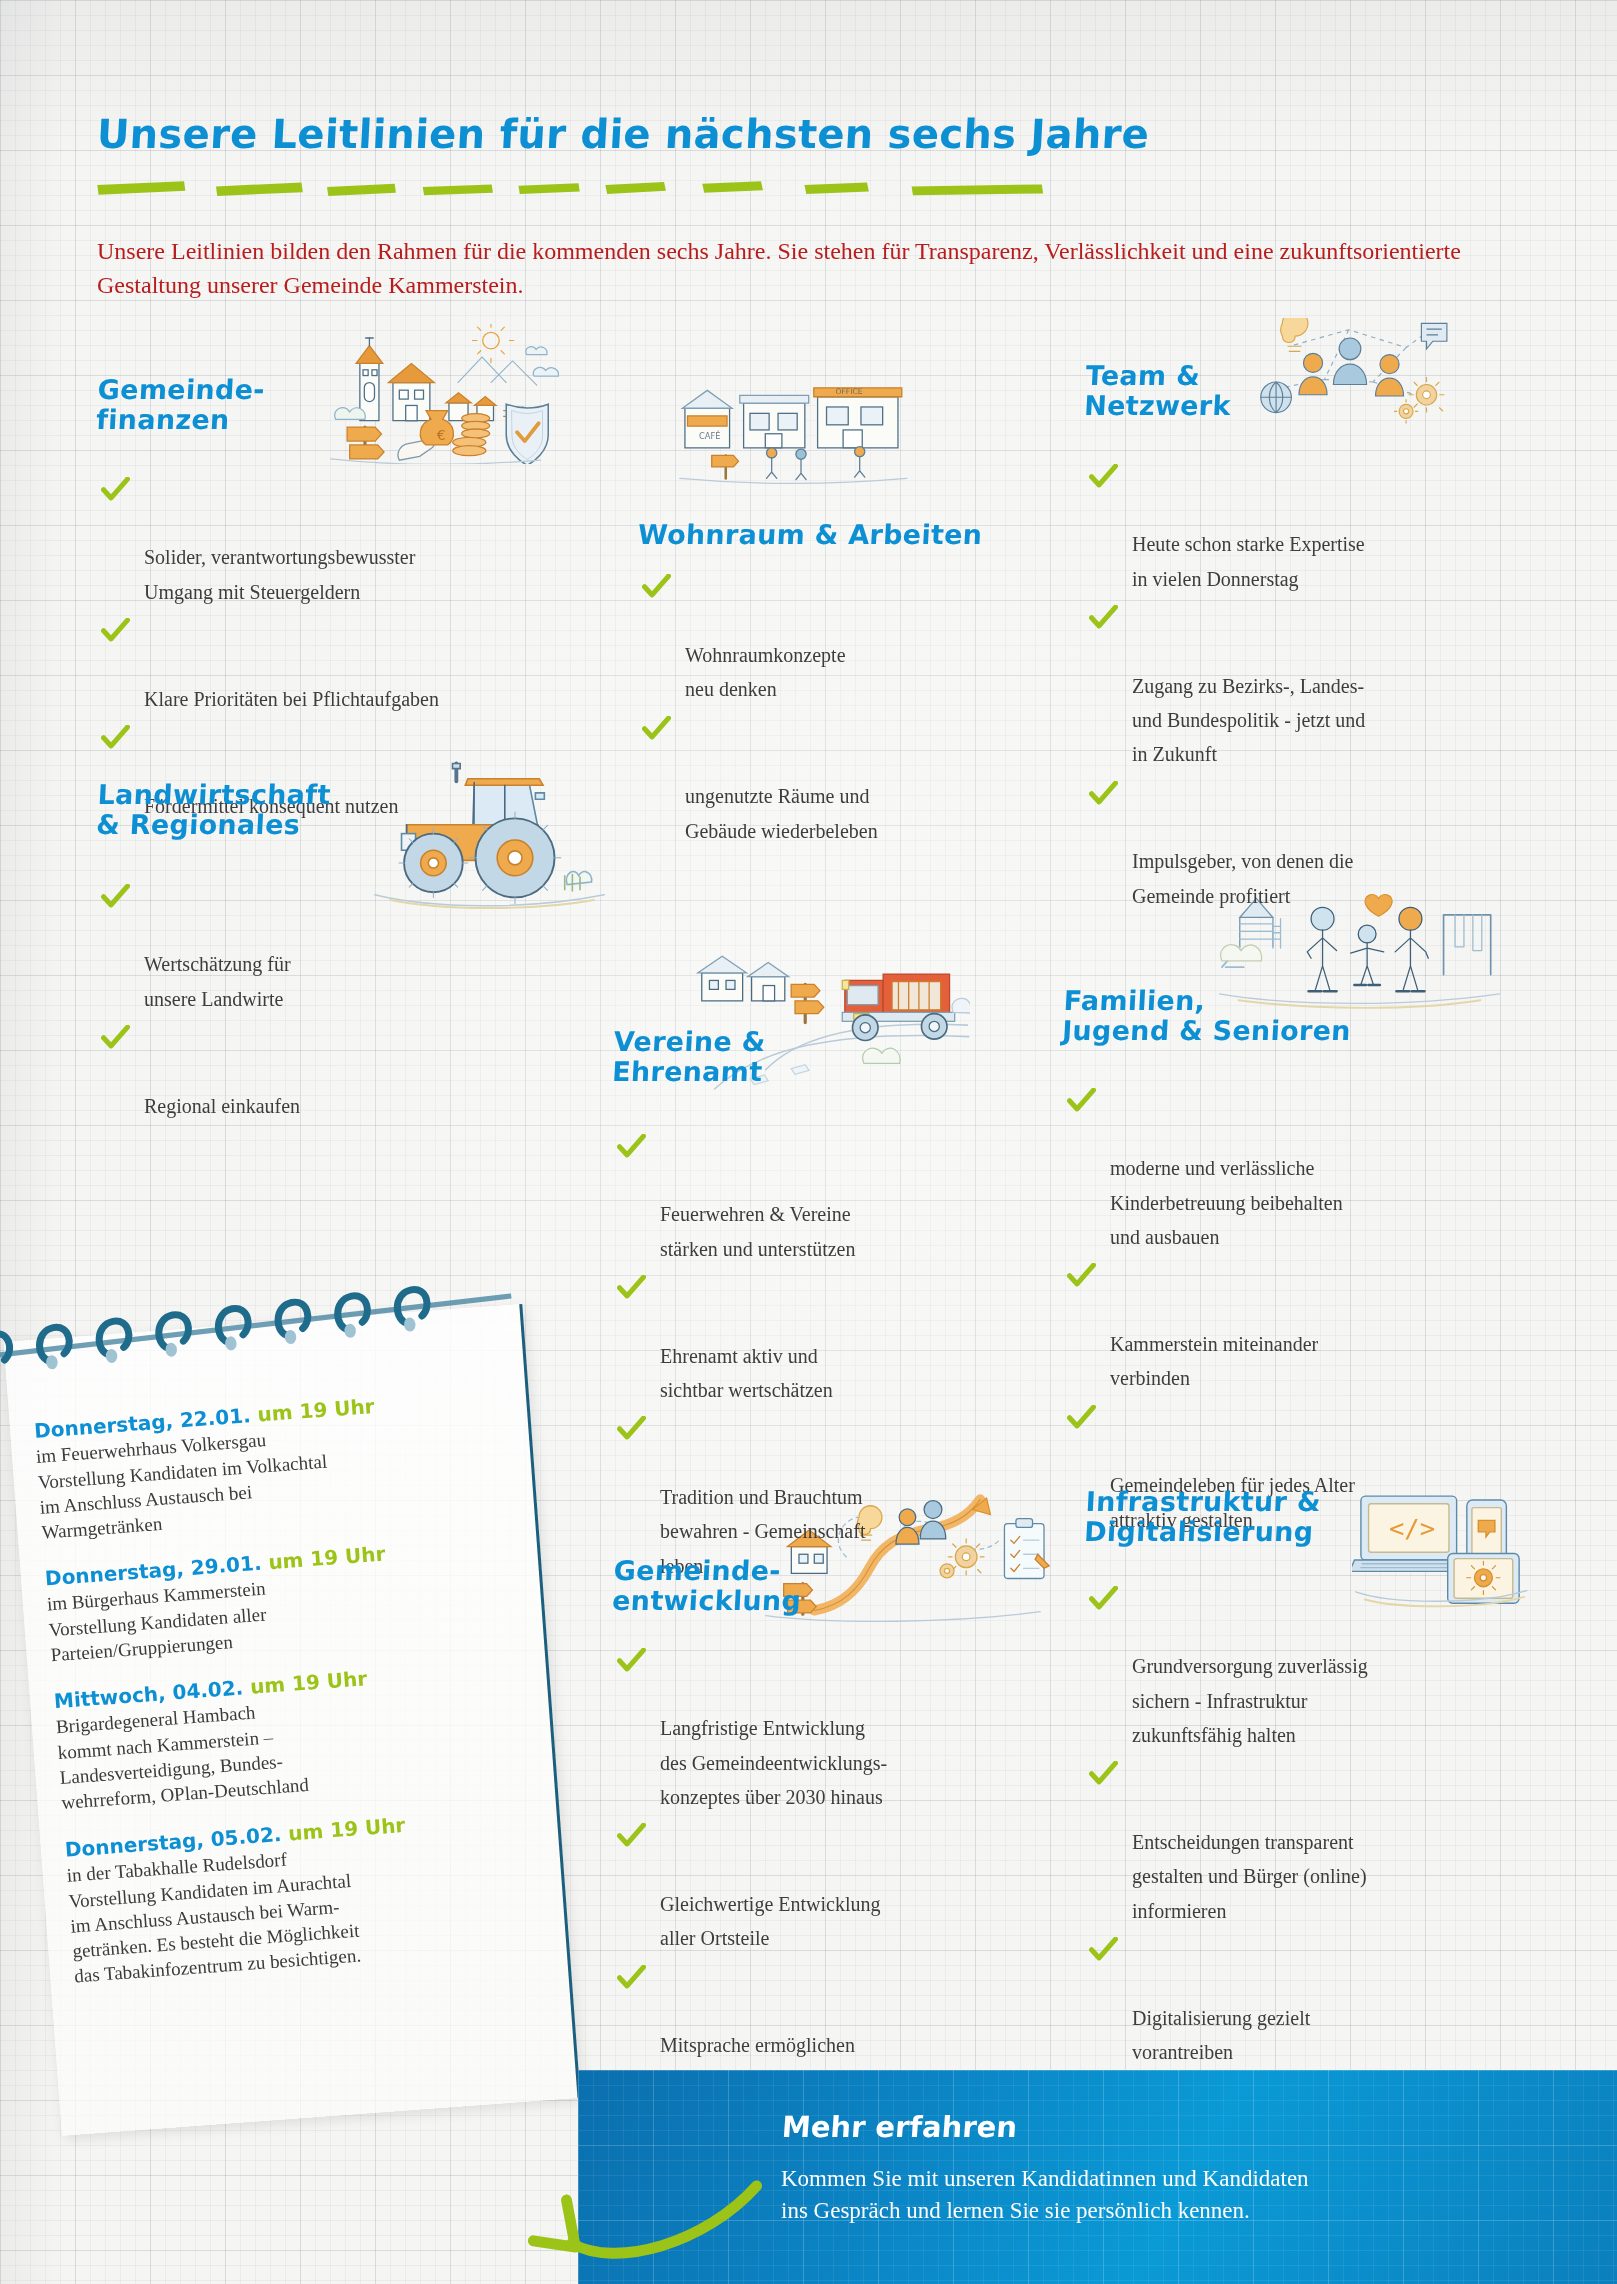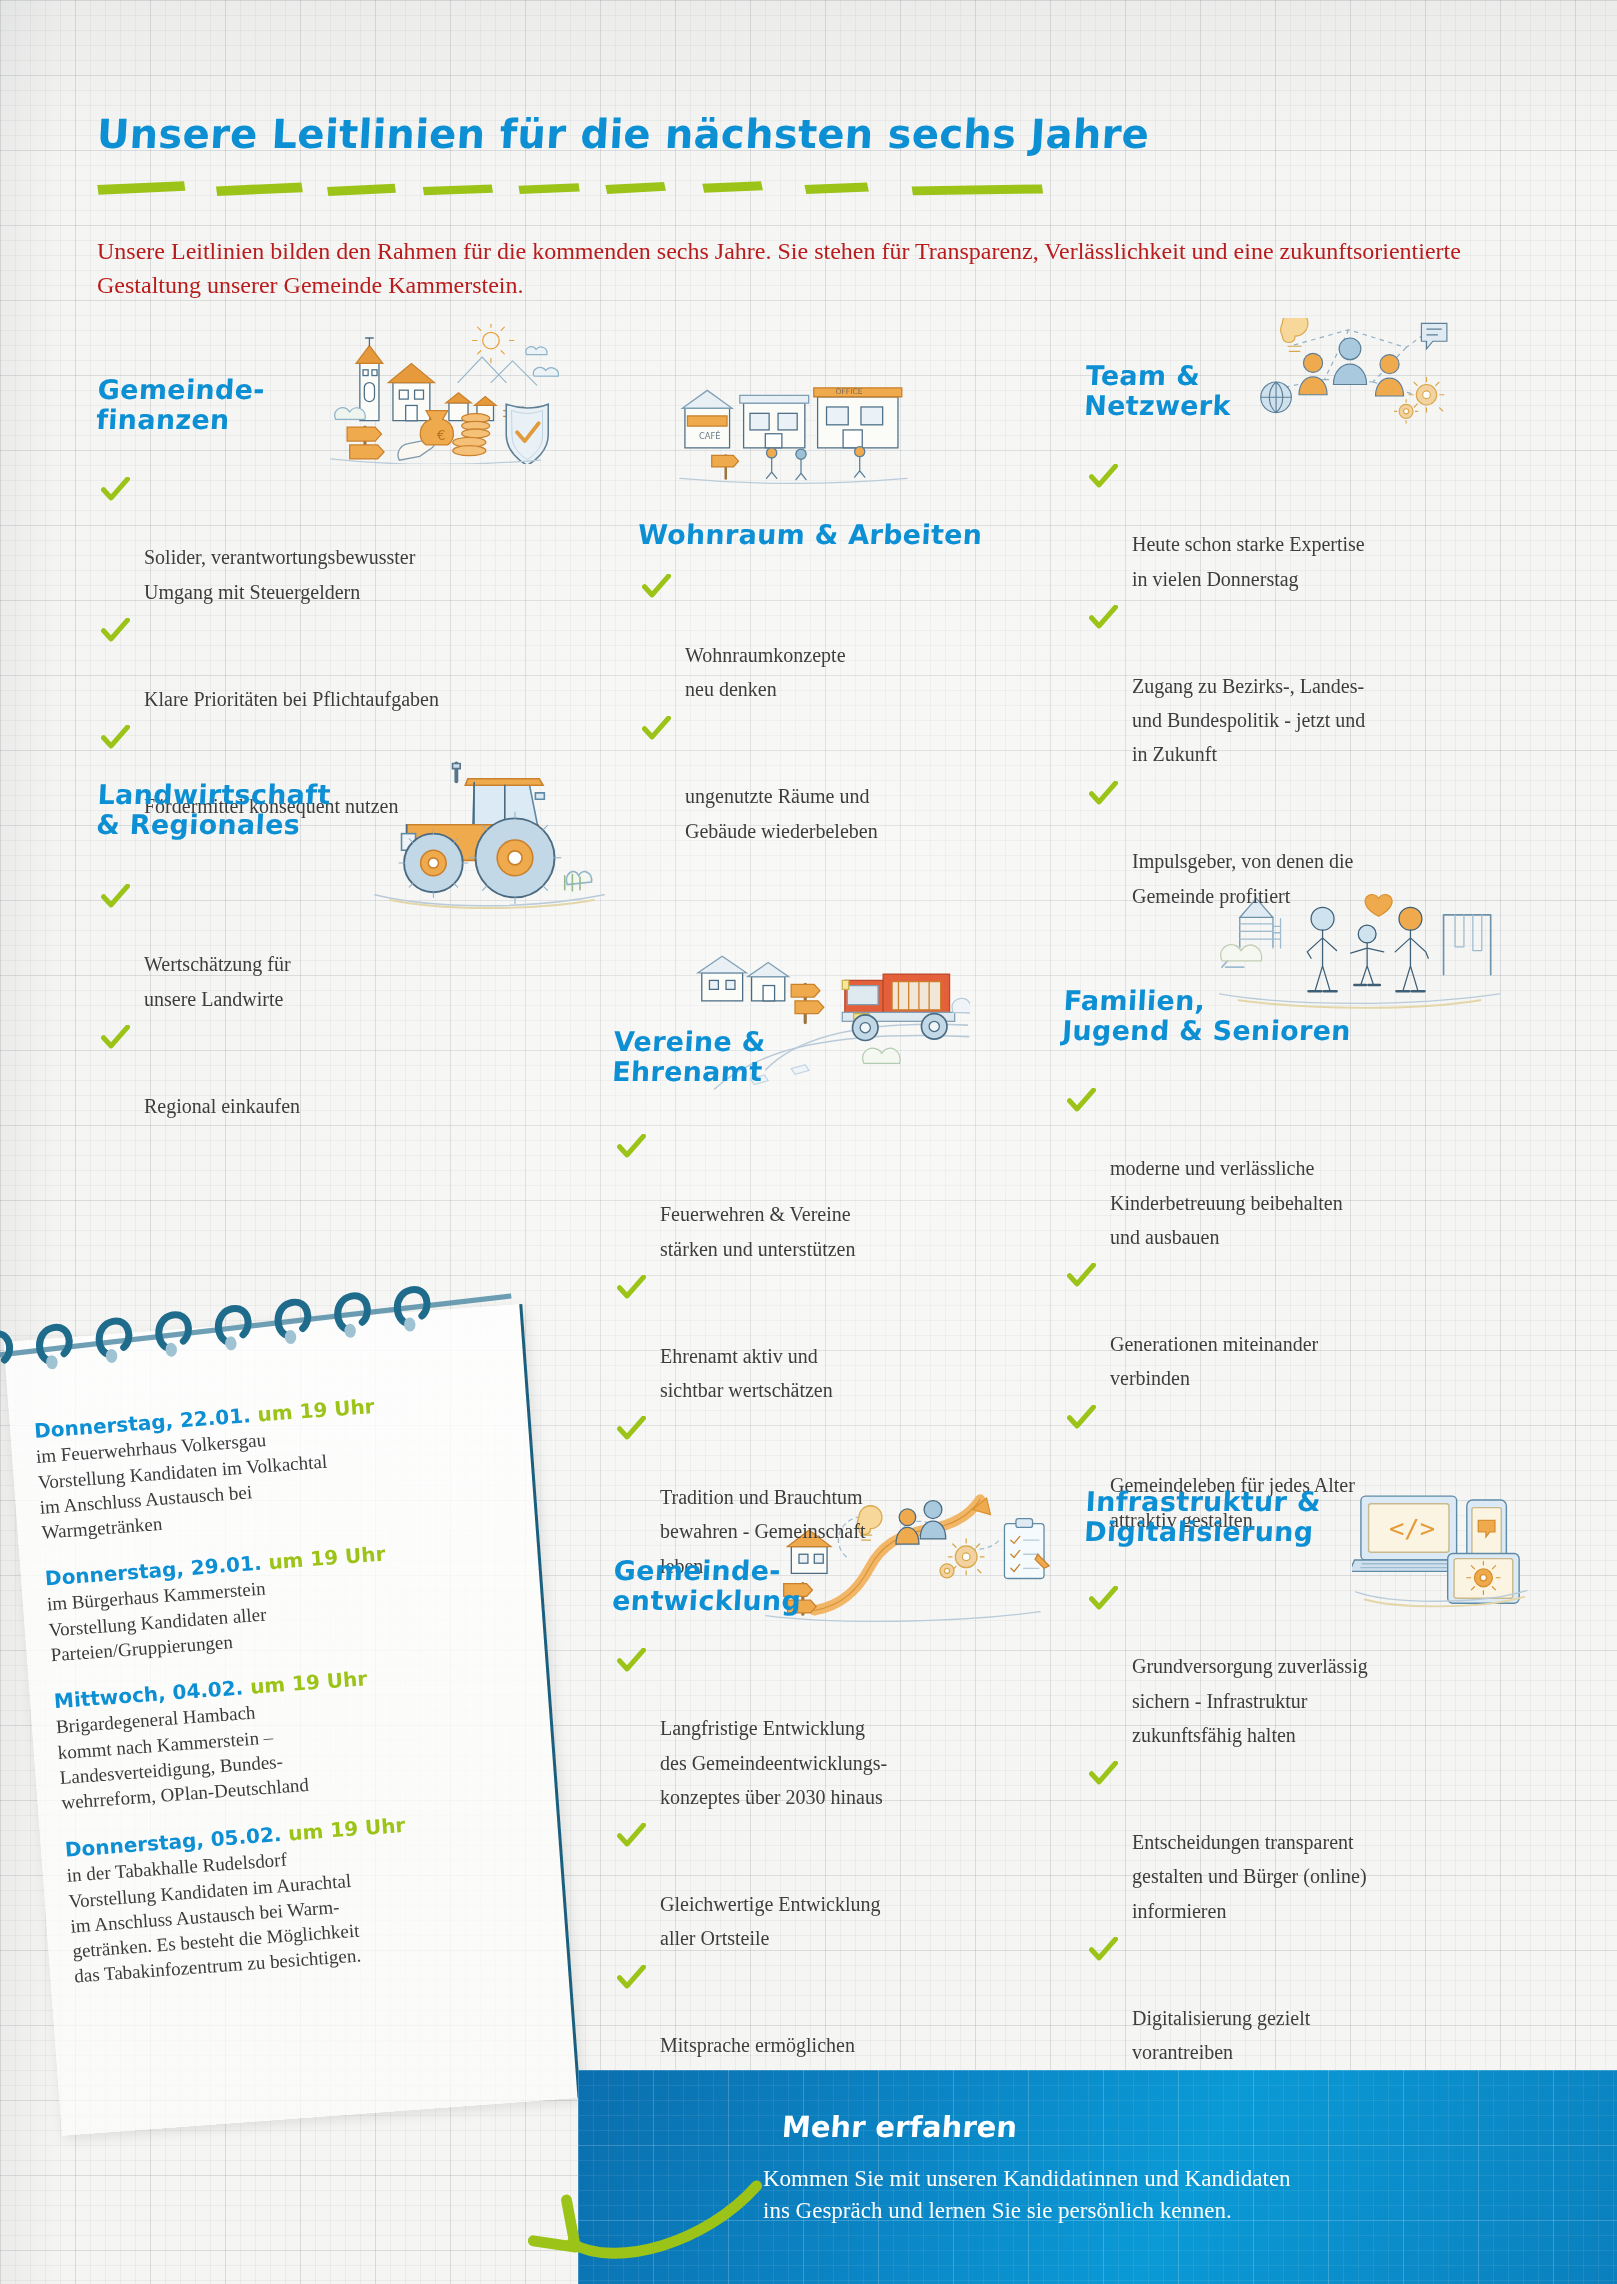--- a/index.html
+++ b/index.html
@@ -123,21 +123,21 @@
       linear-gradient(to right, rgba(255,255,255,.13) 1.3px, transparent 1.3px),
       linear-gradient(to bottom, rgba(255,255,255,.13) 1.3px, transparent 1.3px);
     background-size:15px 15px,15px 15px,75px 75px,75px 75px;
   }
   #cta-title{
     position:absolute;left:204px;top:40px;
     font-family:"DejaVu Sans",sans-serif;font-weight:700;
     font-size:29px;color:#ffffff;transform:skewX(-4deg);
   }
   #cta-text{
-    position:absolute;left:185px;top:93px;width:804px;
+    position:absolute;left:203px;top:93px;width:804px;
     font-family:"Liberation Serif",serif;
     font-size:23px;line-height:1.38;color:#ffffff;white-space:pre-line;
   }
   #cta-arrow{position:absolute;left:495px;top:2122px;width:268px;height:147px;}
 </style>
 </head>
 <body>
 
 <div id="page"></div>
 <div id="vignette"></div>
@@ -597,21 +597,21 @@
           <path d="M4 20 L16 33 L42 3" stroke="#9cc318" stroke-width="8" fill="none" stroke-linecap="round" stroke-linejoin="round"></path>
         </svg>
       <span>moderne und verlässliche
 Kinderbetreuung beibehalten
 und ausbauen</span>
     </div>
     <div class="bullet">
       <svg class="tick" viewBox="0 0 46 40">
           <path d="M4 20 L16 33 L42 3" stroke="#9cc318" stroke-width="8" fill="none" stroke-linecap="round" stroke-linejoin="round"></path>
         </svg>
-      <span>Generationen miteinander
+      <span>Kammerstein miteinander
 verbinden</span>
     </div>
     <div class="bullet">
       <svg class="tick" viewBox="0 0 46 40">
           <path d="M4 20 L16 33 L42 3" stroke="#9cc318" stroke-width="8" fill="none" stroke-linecap="round" stroke-linejoin="round"></path>
         </svg>
       <span>Gemeindeleben für jedes Alter
 attraktiv gestalten</span>
     </div>
   </div>

